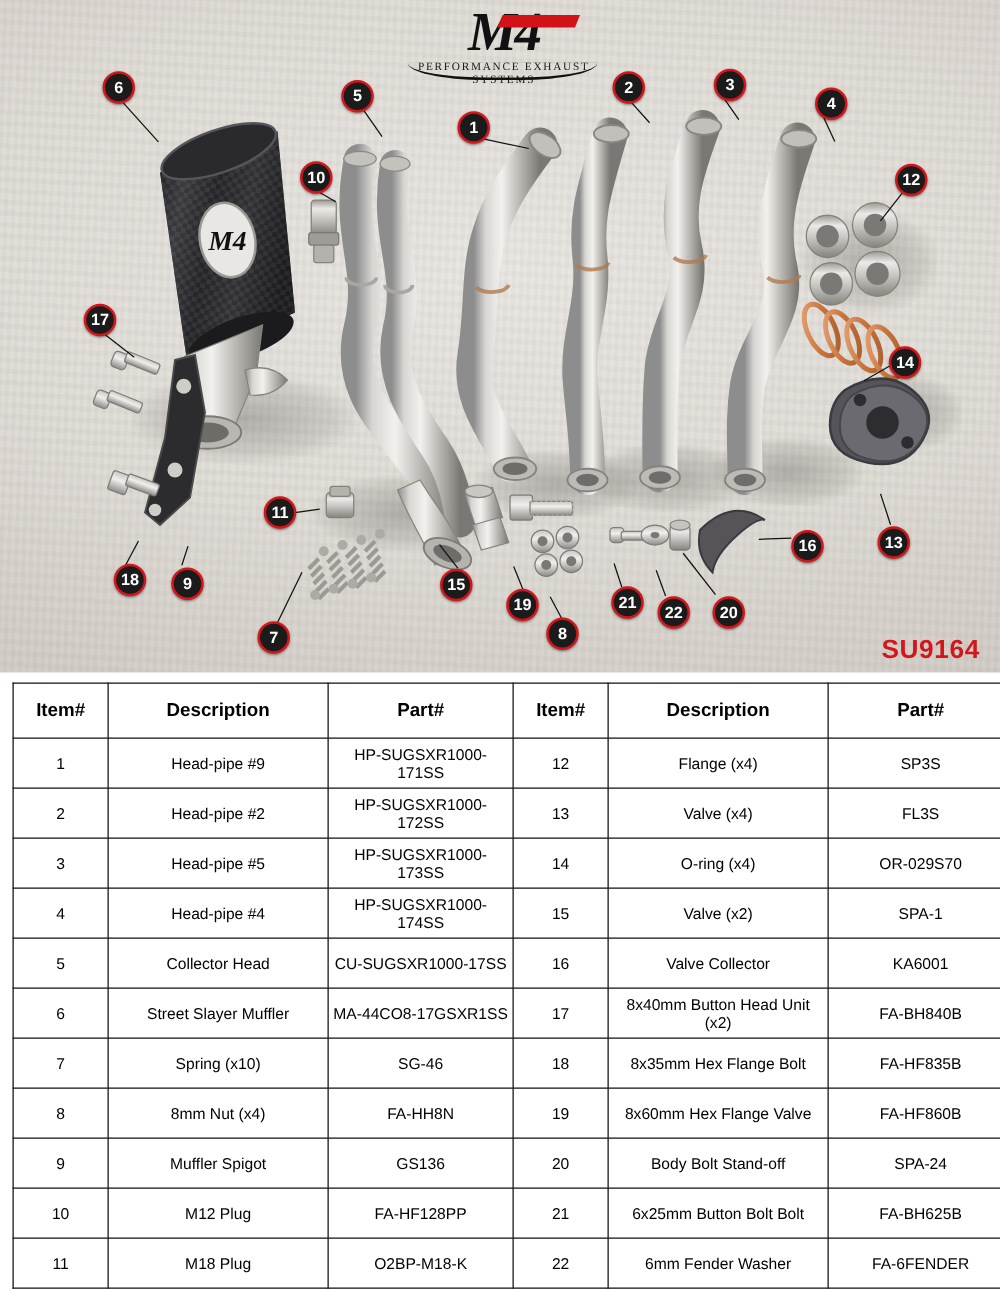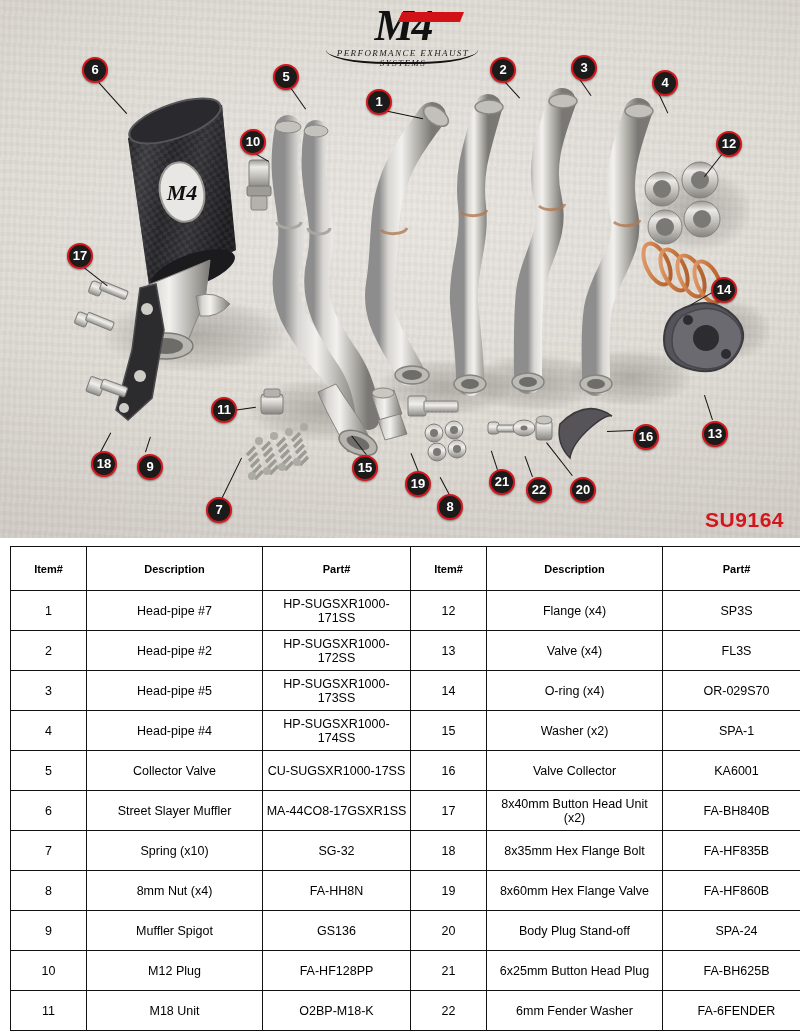--- a/index.html
+++ b/index.html
@@ -64,21 +64,20 @@
     display: inline-block;
     width: 62px; height: 10px;
     background: #d11217;
     transform: skewX(-22deg);
     position: absolute;
     left: 26px; top: 6px;
   }
   #logo .tagline {
     font-family: "Liberation Serif", serif;
     font-size: 9px;
-    font-style: italic;
     letter-spacing: 1.4px;
     color: #1a1a1a;
     margin-top: 2px;
   }
   #logo .swoosh {
     position: absolute;
     left: 8px; top: 44px;
     width: 152px; height: 14px;
     border-bottom: 2.5px solid #111;
     border-radius: 0 0 70px 70px / 0 0 16px 16px;
@@ -135,21 +134,21 @@
   table.parts th, table.parts td {
     border: 1px solid #111;
     text-align: center;
     vertical-align: middle;
     font-size: 12.5px;
     color: #000;
     height: 40px;
     padding: 2px 3px;
   }
   table.parts th {
-    font-size: 11px;
+    font-size: 15px;
     font-weight: bold;
     height: 44px;
   }
   col.c-item { width: 76px; }
   col.c-desc { width: 176px; }
   col.c-part { width: 148px; }
 </style>
 </head>
 <body>
 
@@ -464,21 +463,21 @@
           <th>Description</th>
           <th>Part#</th>
           <th>Item#</th>
           <th>Description</th>
           <th>Part#</th>
         </tr>
       </thead>
       <tbody id="table-body">
           <tr>
             <td>1</td>
-            <td>Head-pipe #7</td>
+            <td>Head-pipe #9</td>
             <td>HP-SUGSXR1000-171SS</td>
             <td>12</td>
             <td>Flange (x4)</td>
             <td>SP3S</td>
           </tr>
           <tr>
             <td>2</td>
             <td>Head-pipe #2</td>
             <td>HP-SUGSXR1000-172SS</td>
             <td>13</td>
@@ -491,74 +490,74 @@
             <td>HP-SUGSXR1000-173SS</td>
             <td>14</td>
             <td>O-ring (x4)</td>
             <td>OR-029S70</td>
           </tr>
           <tr>
             <td>4</td>
             <td>Head-pipe #4</td>
             <td>HP-SUGSXR1000-174SS</td>
             <td>15</td>
-            <td>Washer (x2)</td>
+            <td>Valve (x2)</td>
             <td>SPA-1</td>
           </tr>
           <tr>
             <td>5</td>
-            <td>Collector Valve</td>
+            <td>Collector Head</td>
             <td>CU-SUGSXR1000-17SS</td>
             <td>16</td>
             <td>Valve Collector</td>
             <td>KA6001</td>
           </tr>
           <tr>
             <td>6</td>
             <td>Street Slayer Muffler</td>
             <td>MA-44CO8-17GSXR1SS</td>
             <td>17</td>
             <td>8x40mm Button Head Unit (x2)</td>
             <td>FA-BH840B</td>
           </tr>
           <tr>
             <td>7</td>
             <td>Spring (x10)</td>
-            <td>SG-32</td>
+            <td>SG-46</td>
             <td>18</td>
             <td>8x35mm Hex Flange Bolt</td>
             <td>FA-HF835B</td>
           </tr>
           <tr>
             <td>8</td>
             <td>8mm Nut (x4)</td>
             <td>FA-HH8N</td>
             <td>19</td>
             <td>8x60mm Hex Flange Valve</td>
             <td>FA-HF860B</td>
           </tr>
           <tr>
             <td>9</td>
             <td>Muffler Spigot</td>
             <td>GS136</td>
             <td>20</td>
-            <td>Body Plug Stand-off</td>
+            <td>Body Bolt Stand-off</td>
             <td>SPA-24</td>
           </tr>
           <tr>
             <td>10</td>
             <td>M12 Plug</td>
             <td>FA-HF128PP</td>
             <td>21</td>
-            <td>6x25mm Button Head Plug</td>
+            <td>6x25mm Button Bolt Bolt</td>
             <td>FA-BH625B</td>
           </tr>
           <tr>
             <td>11</td>
-            <td>M18 Unit</td>
+            <td>M18 Plug</td>
             <td>O2BP-M18-K</td>
             <td>22</td>
             <td>6mm Fender Washer</td>
             <td>FA-6FENDER</td>
           </tr>
         </tbody>
     </table>
   </div>
 </div>
 

